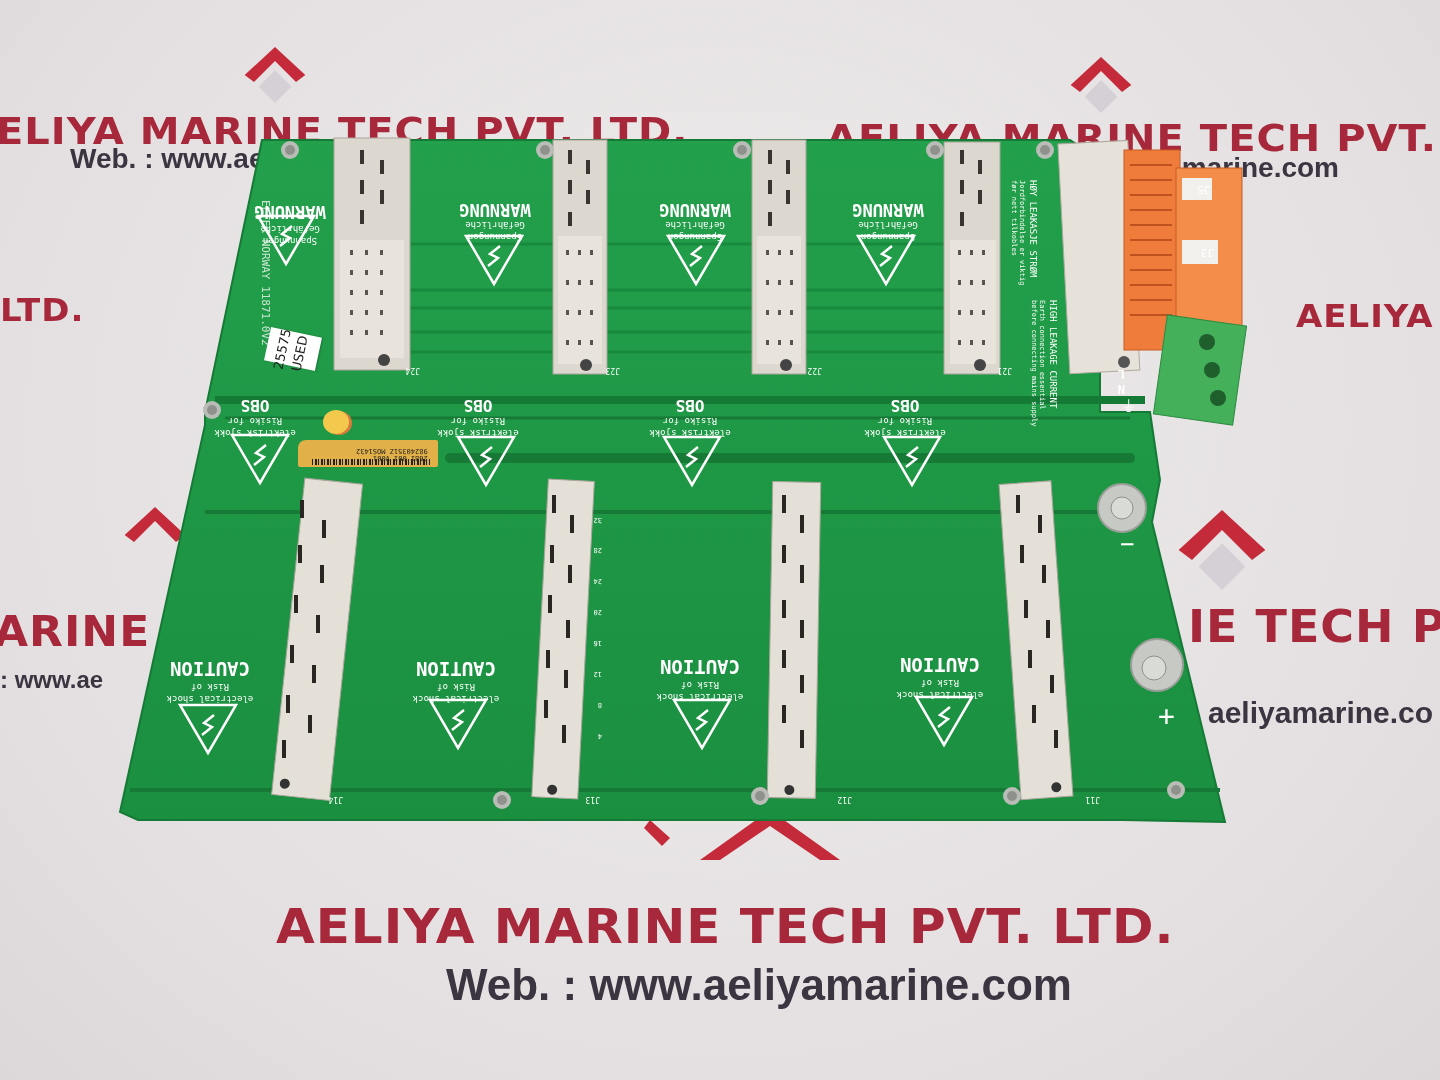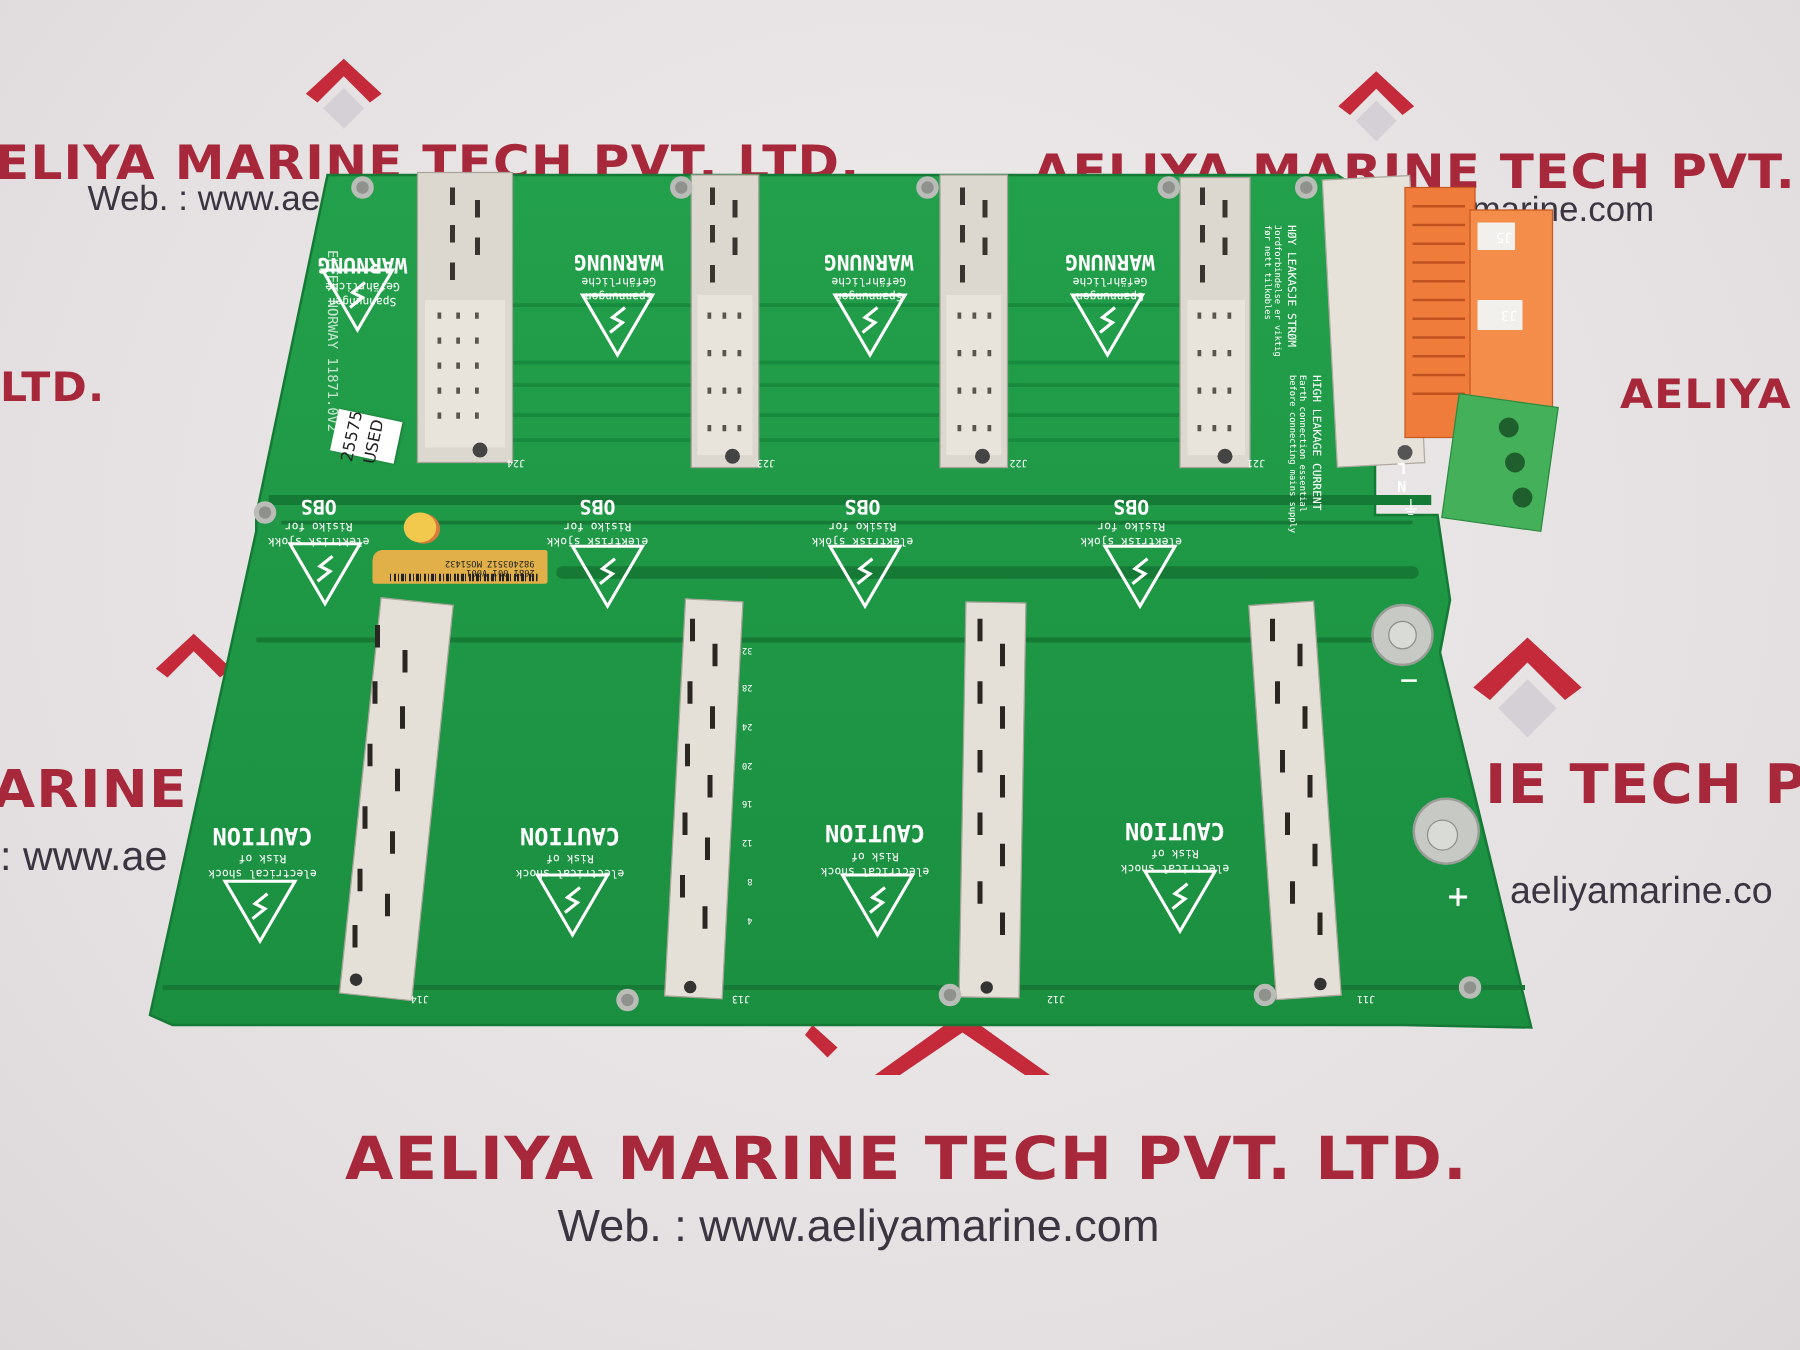--- a/index.html
+++ b/index.html
@@ -1,20 +1,20 @@
 <!DOCTYPE html>
 <html><head>
 <meta charset="utf-8">
 <style>
   html,body{margin:0;padding:0;}
   body{width:1440px;height:1080px;overflow:hidden;position:relative;
        background:#e9e6e6;font-family:"Liberation Sans",sans-serif;}
   .bg-texture{position:absolute;inset:0;
     background:radial-gradient(ellipse at 50% 40%,#efecec 0%,#e4e0e1 70%,#dcd8d9 100%);}
-  .wm{position:absolute;white-space:nowrap;}
+  .wm{position:absolute;white-space:nowrap;font-weight:bold;}
   .wm-title{color:#a8283b;font-weight:bold;font-size:40px;letter-spacing:1px;
             font-family:"DejaVu Sans",sans-serif;transform:scaleY(0.95);}
   .wm-web{color:#3a3540;font-size:28px;font-family:"Liberation Sans",sans-serif;}
   .logo{position:absolute;width:60px;height:60px;}
   
   .pcb{position:absolute;left:0;top:0;width:1440px;height:1080px;pointer-events:none;}
   .pcb svg{position:absolute;left:0;top:0;}
   .txt{fill:#ffffff;font-family:"DejaVu Sans Mono",monospace;}
   .label-note{position:absolute;left:276px;top:323px;width:34px;height:52px;background:#fff;
      transform:rotate(-78deg);transform-origin:center;box-shadow:0 1px 2px rgba(0,0,0,.25);}
@@ -54,25 +54,25 @@
   <polygon points="10,20 30,38 22,46 4,28" fill="#c42a3a"></polygon>
 </svg>
 
 <div class="wm wm-title" style="left:-4px;top:108px">ELIYA MARINE TECH PVT. LTD.</div>
 <div class="wm wm-web" style="left:70px;top:143px">Web. : www.ae</div>
 <div class="wm wm-title" style="left:826px;top:115px">AELIYA MARINE TECH PVT. LTD.</div>
 <div class="wm wm-web" style="left:1104px;top:152px">aeliyamarine.com</div>
 <div class="wm wm-title" style="left:0px;top:290px;font-size:34px">LTD.</div>
 <div class="wm wm-title" style="left:1296px;top:296px;font-size:34px">AELIYA</div>
 <div class="wm wm-title" style="left:-6px;top:606px;font-size:44px">ARINE</div>
-<div class="wm wm-web" style="left:0px;top:666px;font-size:33px">: www.ae</div>
+<div class="wm wm-web" style="left:0px;top:666px;font-size:24px">: www.ae</div>
 <div class="wm wm-title" style="left:1188px;top:600px;font-size:46px">IE TECH PV</div>
 <div class="wm wm-web" style="left:1208px;top:696px;font-size:30px">aeliyamarine.co</div>
 <div class="wm wm-title" style="left:276px;top:898px;font-size:50px">AELIYA MARINE TECH PVT. LTD.</div>
-<div class="wm wm-web" style="left:446px;top:960px;font-size:36px">Web. : www.aeliyamarine.com</div>
+<div class="wm wm-web" style="left:446px;top:960px;font-size:44px">Web. : www.aeliyamarine.com</div>
 
 <div class="pcb">
 <svg width="1440" height="1080" viewBox="0 0 1440 1080">
   <defs>
     <linearGradient id="g1" x1="0" y1="0" x2="0" y2="1">
       <stop offset="0" stop-color="#23a04b"></stop>
           <stop offset="1" stop-color="#1a8f40"></stop>
     </linearGradient>
     <g id="tri">
       <polygon points="0,0 56,0 28,48" fill="none" stroke="#fff" stroke-width="2.5"></polygon>

